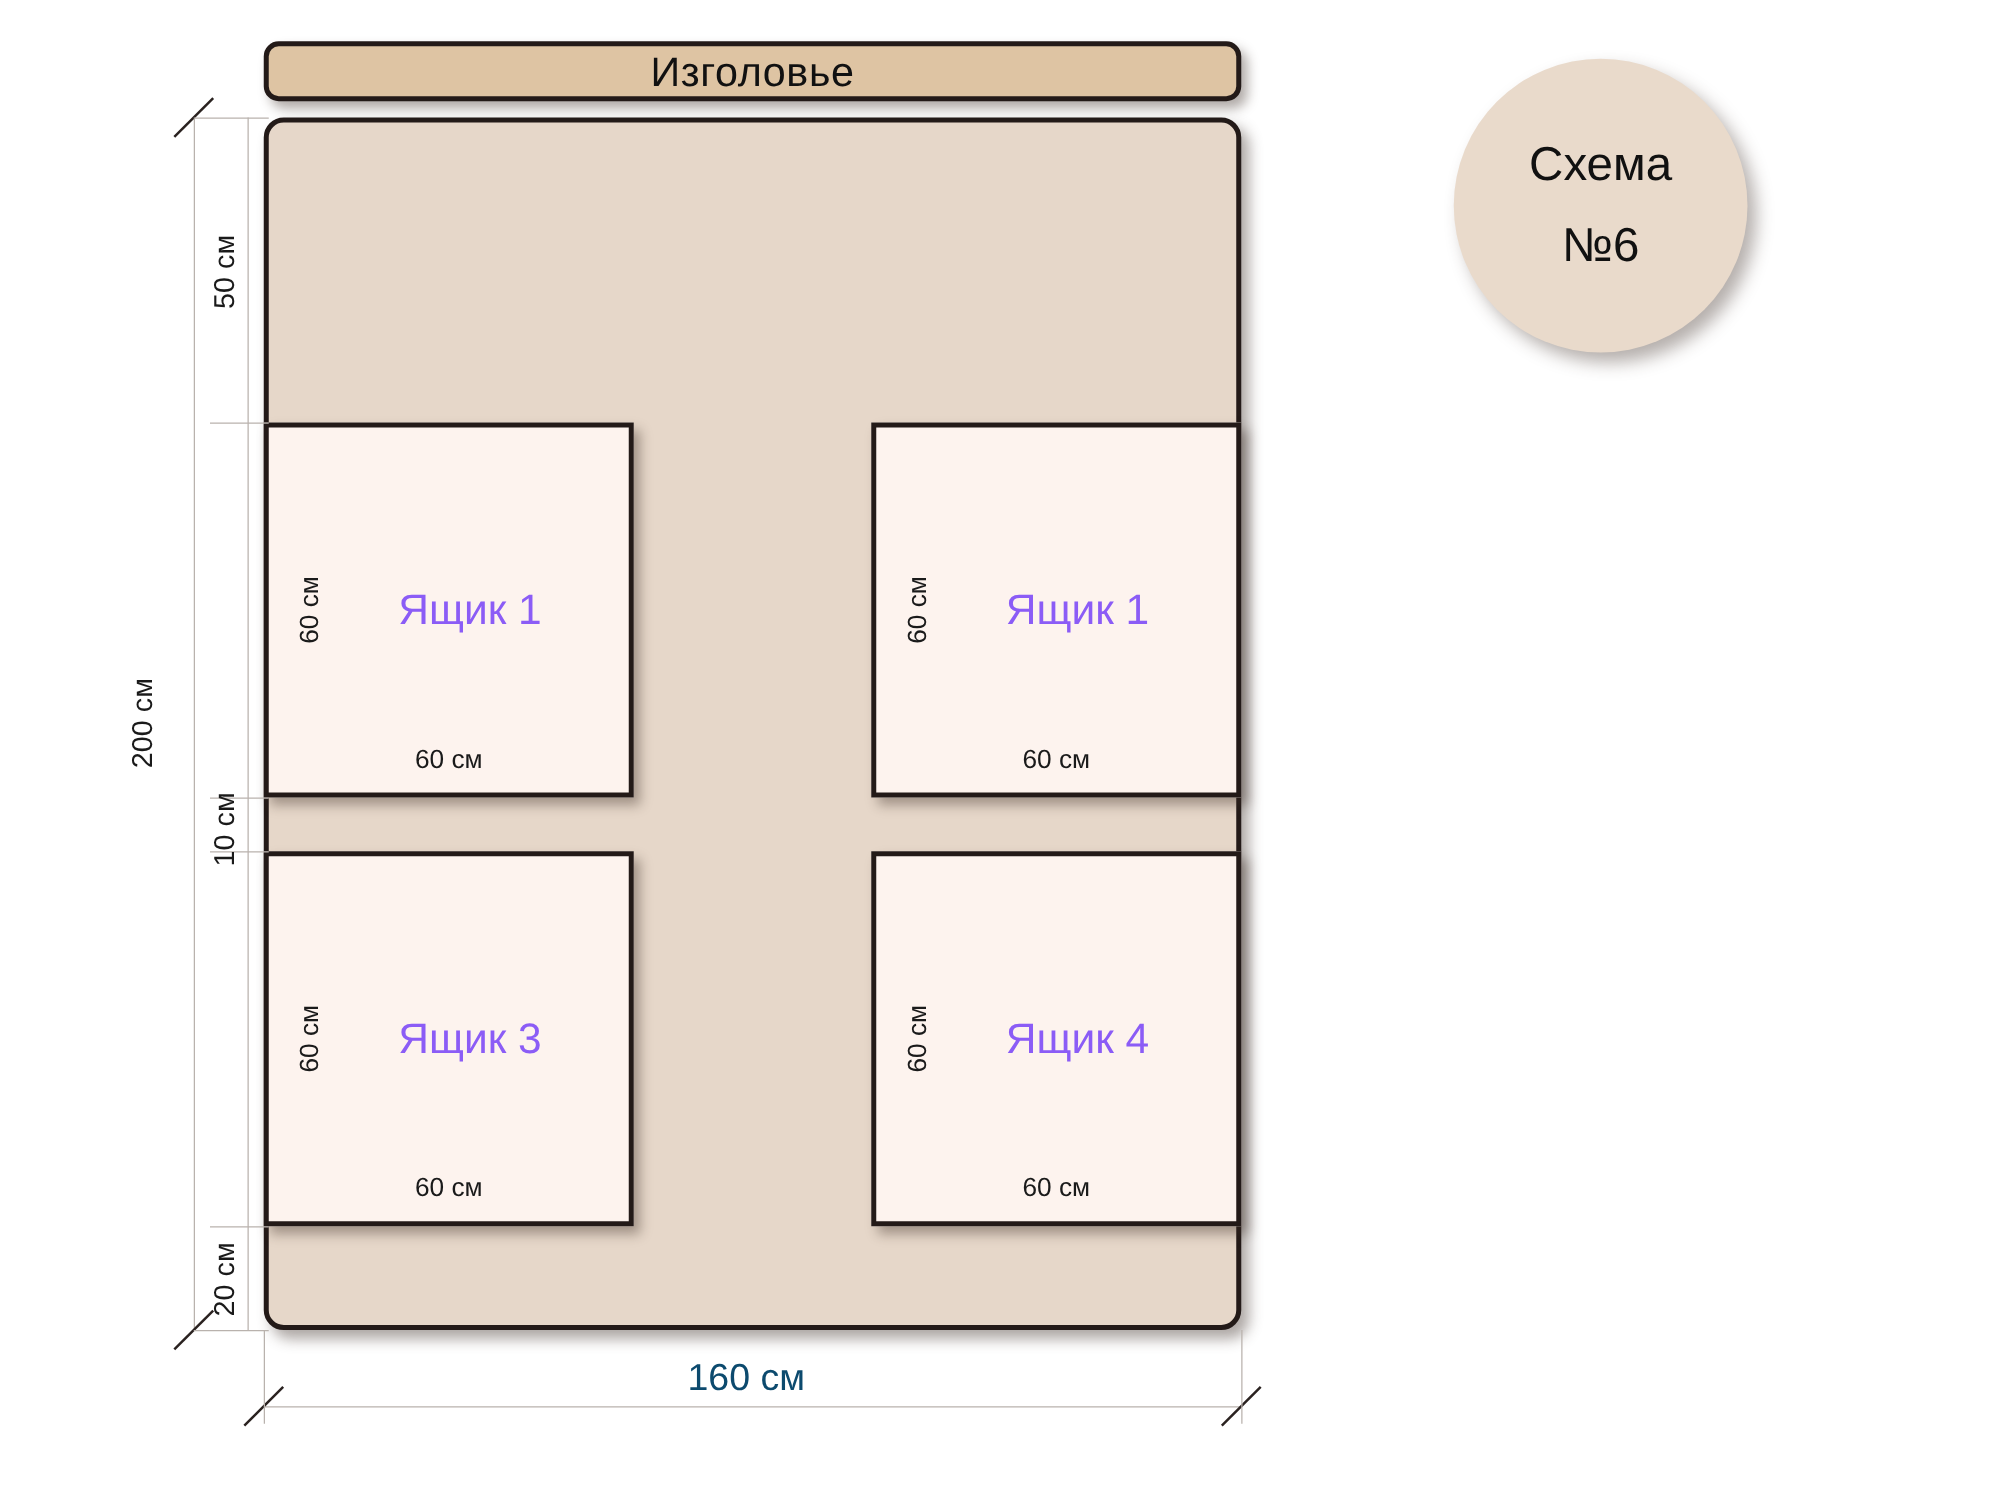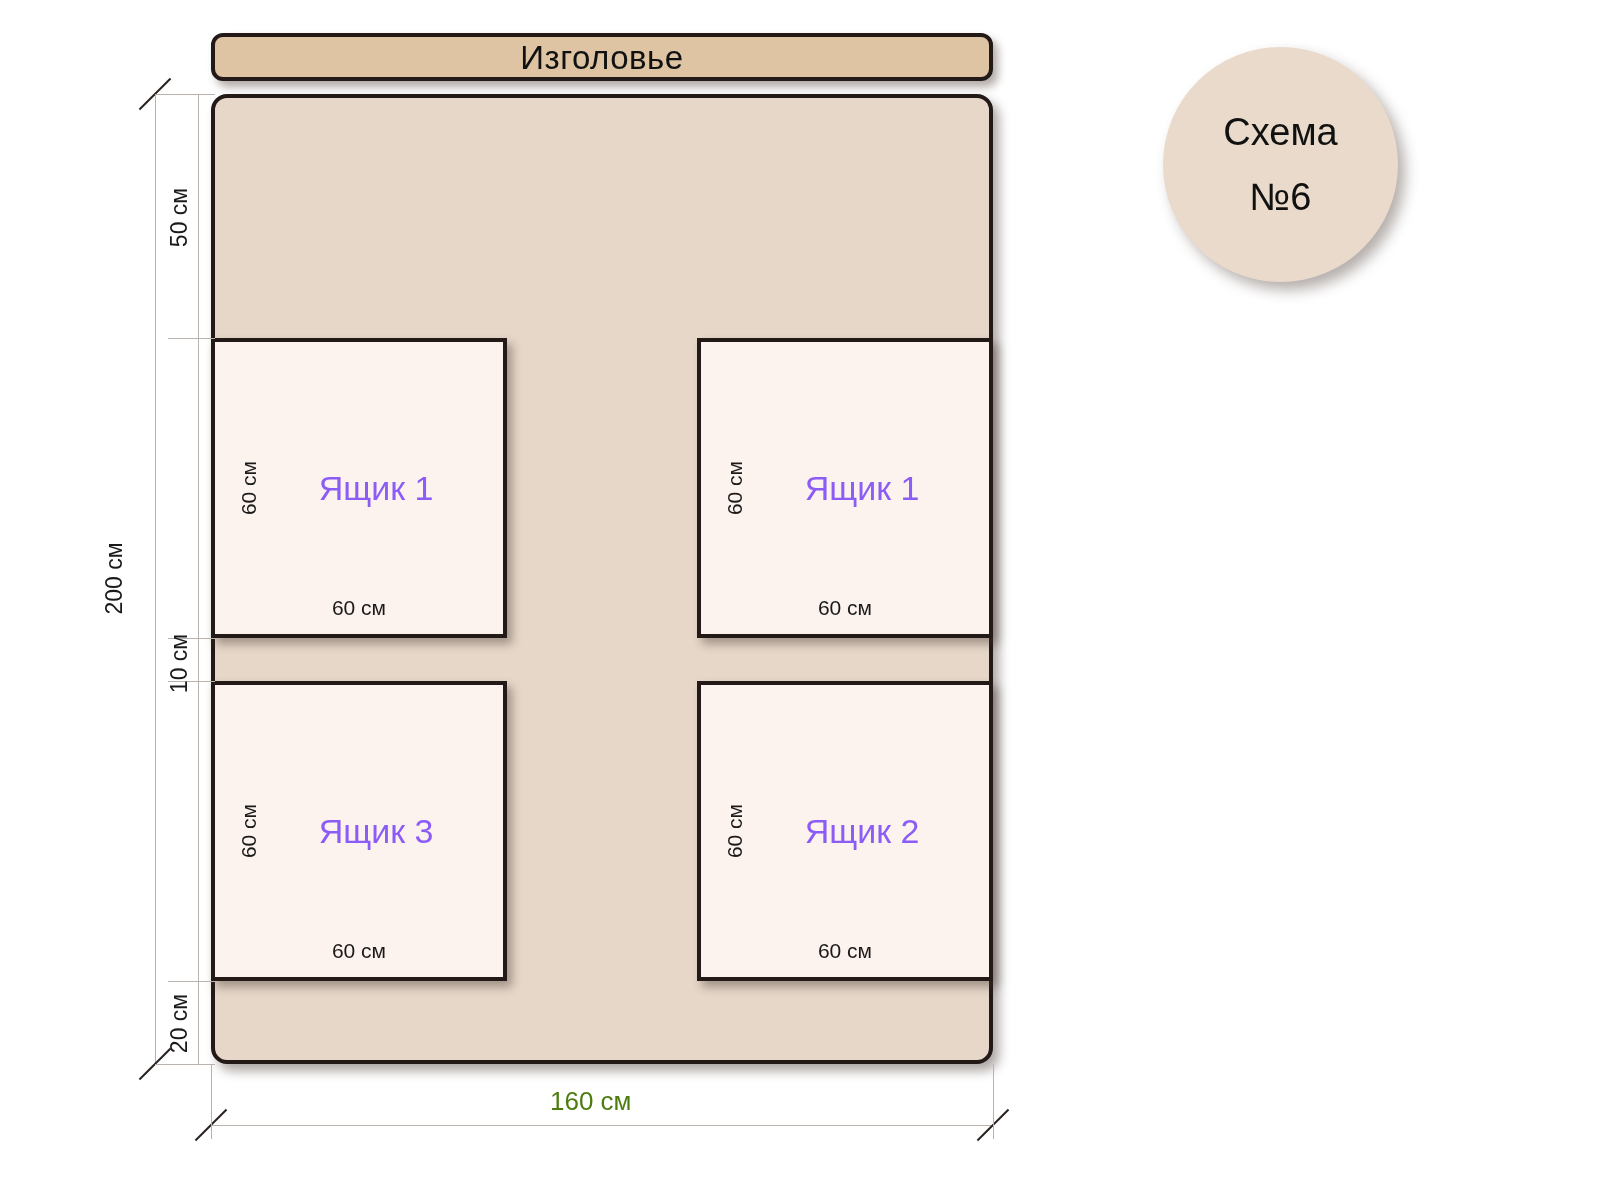--- a/index.html
+++ b/index.html
@@ -129,22 +129,22 @@
   .dim-label-v {
     position: absolute;
     transform-origin: center center;
     font-size: 23px;
     color: #1a1a1a;
     white-space: nowrap;
     line-height: 1;
   }
   .dim-label-h {
     position: absolute;
-    font-size: 26px;
-    color: #4d7c0f;
+    font-size: 30px;
+    color: #0c4a6e;
     white-space: nowrap;
     line-height: 1;
   }
 
   
   .badge {
     position: absolute;
     left: 1163px;
     top: 47px;
     width: 235px;
@@ -189,21 +189,21 @@
   </div>
 
   <div class="drawer" id="drawer-3" style="border-color: rgb(35, 26, 24);">
     <span class="drawer-h">60 см</span>
     <span class="drawer-title">Ящик 1</span>
     <span class="drawer-w">60 см</span>
   </div>
 
   <div class="drawer" id="drawer-4" style="border-color: rgb(35, 26, 24);">
     <span class="drawer-h">60 см</span>
-    <span class="drawer-title">Ящик 2</span>
+    <span class="drawer-title">Ящик 4</span>
     <span class="drawer-w">60 см</span>
   </div>
 
   <div class="dim-v-line" style="left: 155px; top: 94px; height: 970px; background: rgb(185, 178, 173);"></div>
   <div class="tick" style="left:154px; top:72px;"></div>
   <div class="tick" style="left:154px; top:1042px;"></div>
   <div class="dim-label-v" style="left:78px; top:567px; transform:rotate(-90deg);">200 см</div>
 
   <div class="dim-v-line" style="left: 198px; top: 94px; height: 970px; background: rgb(185, 178, 173);"></div>
 

